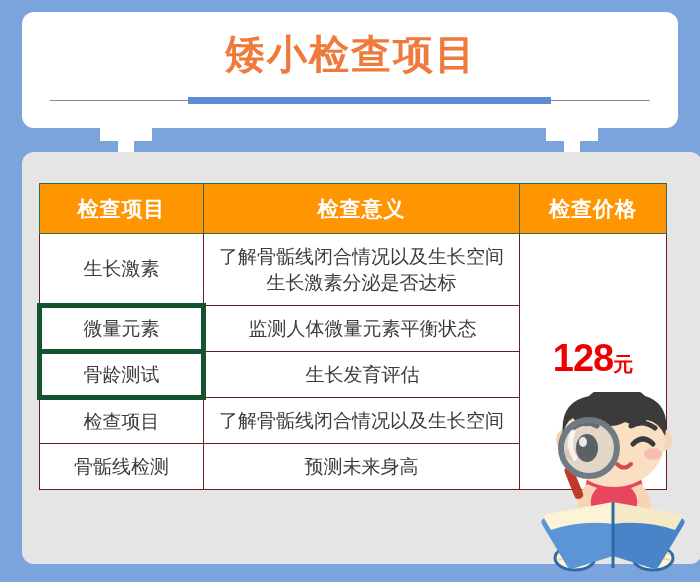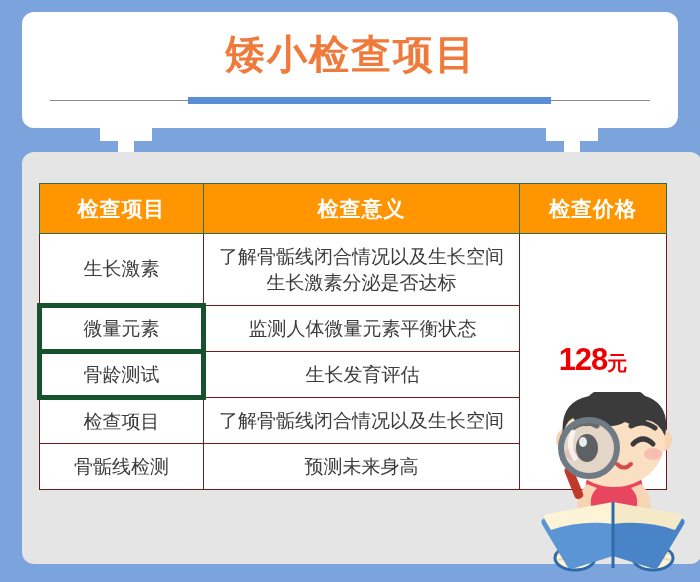--- a/index.html
+++ b/index.html
@@ -156,21 +156,21 @@
   .price-cell {
     border: 1px solid #6b1c1c;
     background: #ffffff;
     vertical-align: middle;
     text-align: center;
   }
 
   .price-value {
     color: #ee0000;
     font-weight: bold;
-    font-size: 31px;
+    font-size: 38px;
     letter-spacing: -1px;
     white-space: nowrap;
   }
   .price-unit {
     color: #ee0000;
     font-weight: bold;
     font-size: 20px;
   }
 
   

